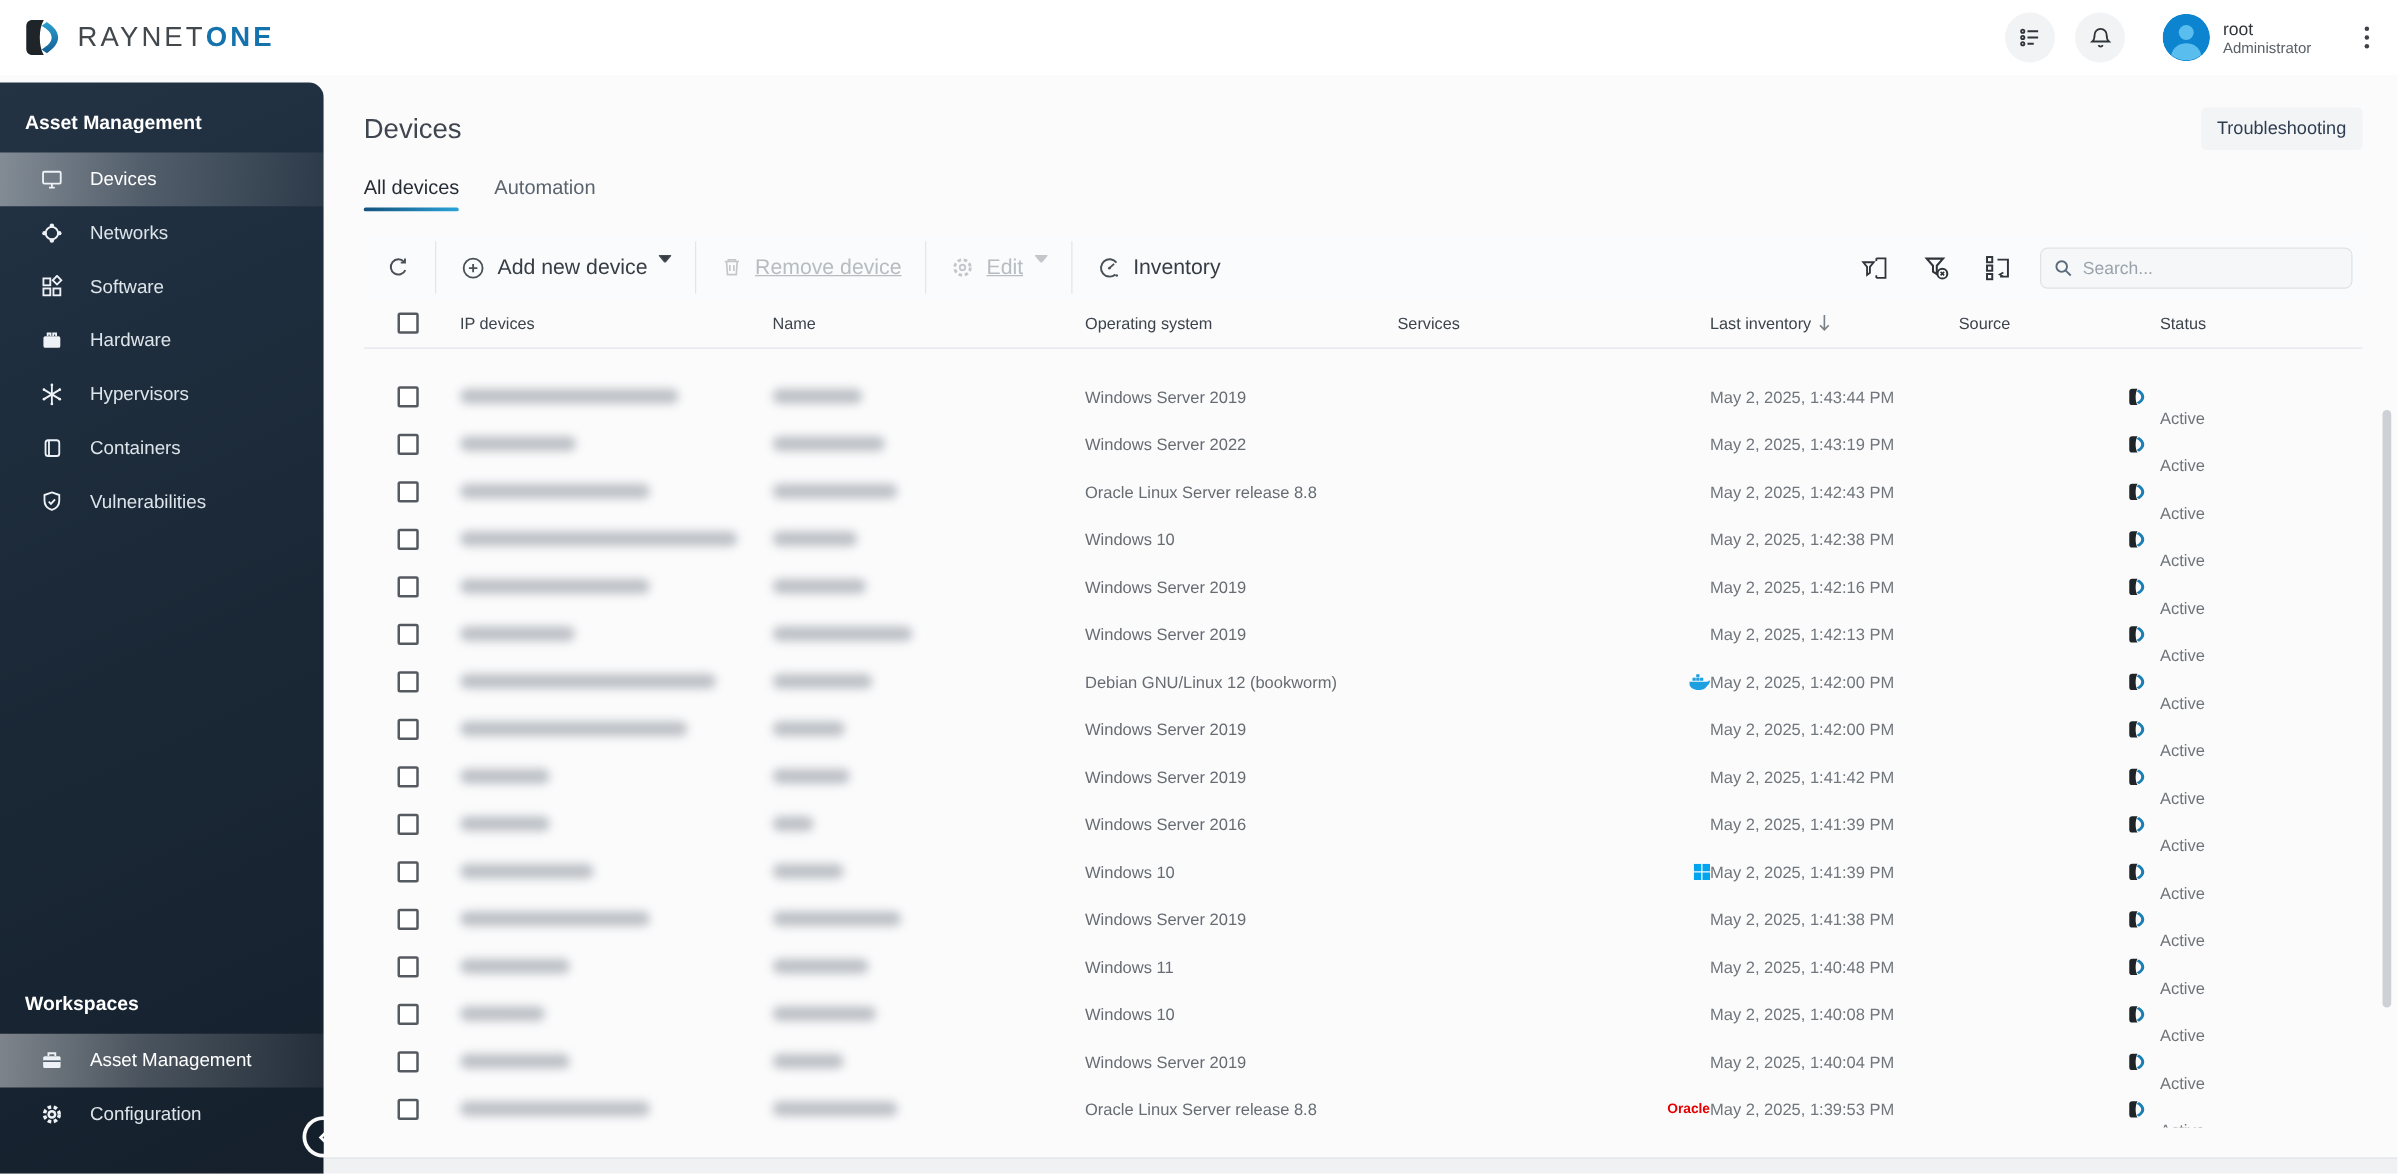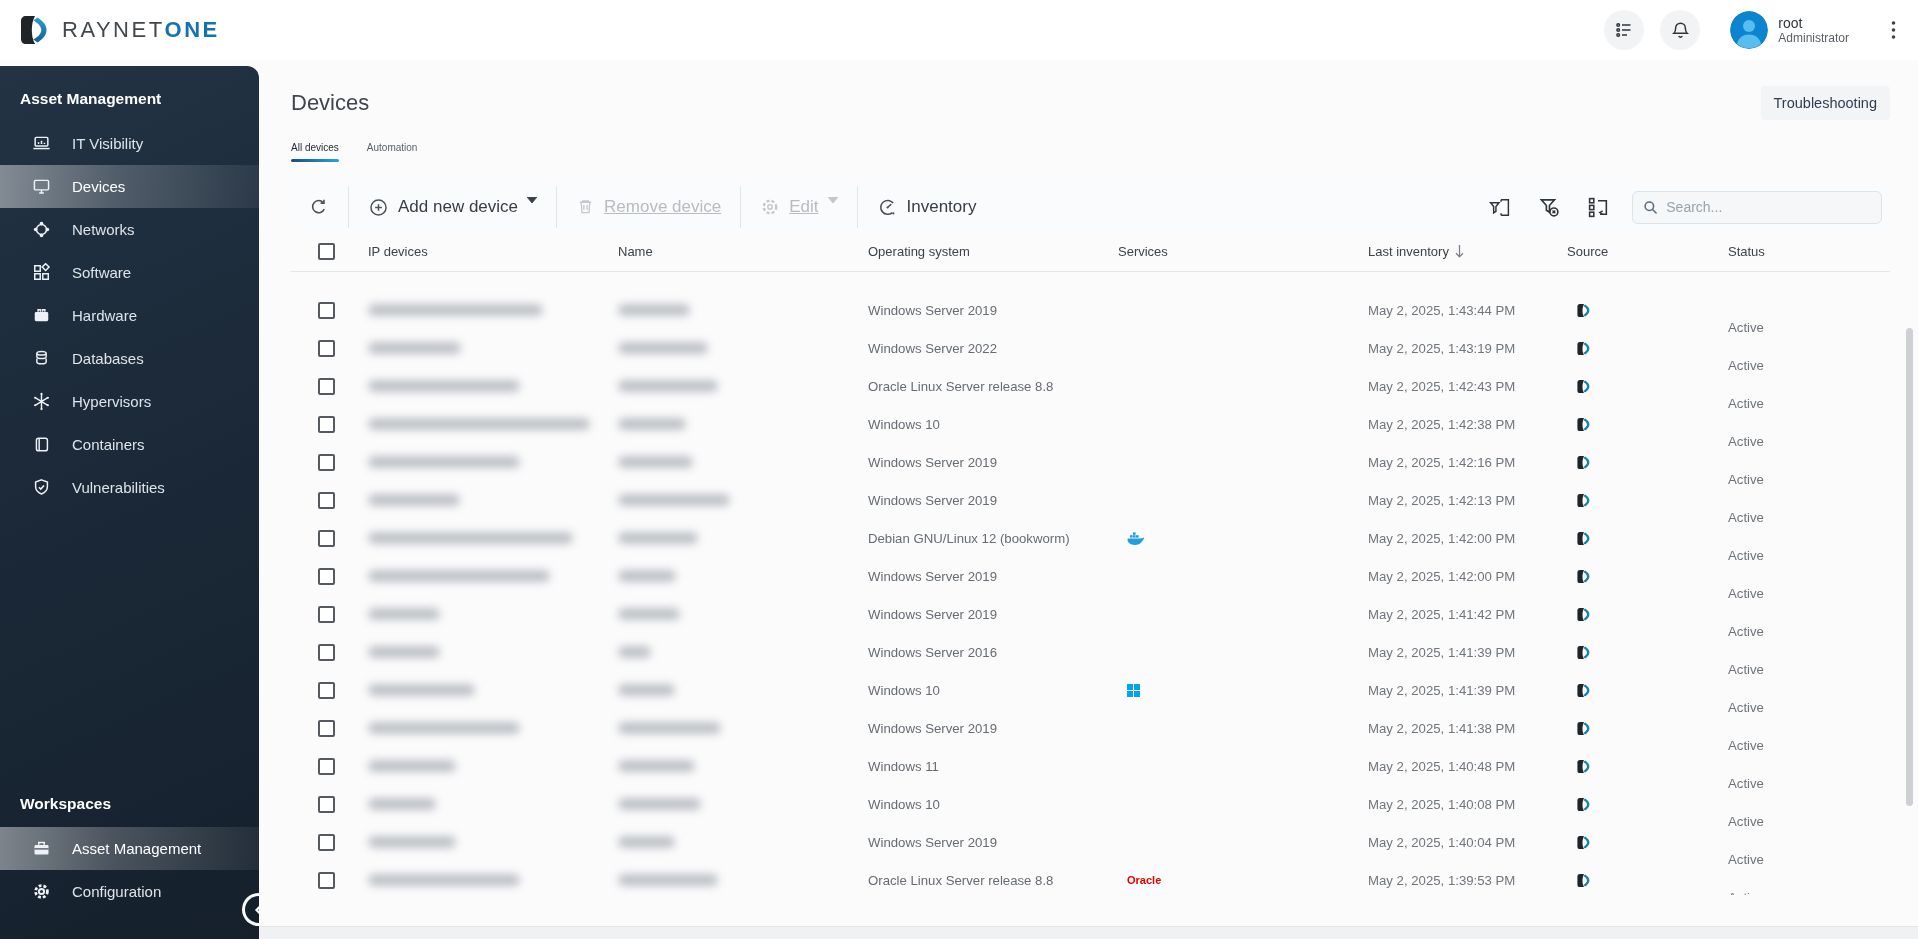--- a/index.html
+++ b/index.html
@@ -42,21 +42,21 @@
     border-radius:50%; background:#13202c; display:flex; align-items:center; justify-content:center;
     cursor:pointer; box-shadow:0 0 0 3px #fbfbfc; }
 
   
   .content { flex:1; position:relative; padding:0 28px 0 32px; background:#fbfbfc; overflow:hidden; }
   .page-head { display:flex; align-items:center; margin-top:26px; }
   .page-title { font-size:22px; color:#3f4650; font-weight:400; }
   .troubleshoot { margin-left:auto; background:#f3f4f6; border:none; border-radius:4px;
     padding:9px 13px; font-size:14.5px; color:#2e3d50; cursor:pointer; }
   .tabs { display:flex; gap:28px; margin-top:22px; }
-  .tab { font-size:10px; color:#5a646e; padding-bottom:9px; cursor:pointer; position:relative; }
+  .tab { font-size:16px; color:#5a646e; padding-bottom:9px; cursor:pointer; position:relative; }
   .tab.active { color:#262d35; }
   .tab.active::after { content:""; position:absolute; left:0; right:0; bottom:0; height:3.5px;
     border-radius:2px; background:linear-gradient(90deg,#14527c,#2aa3d8); }
 
   
   .toolbar { margin-top:20px; height:50px; background:#fafbfc; display:flex; align-items:center;
     padding:0 8px 0 17px; border-radius:3px; }
   .tbtn { display:flex; align-items:flex-start; gap:9px; background:none; border:none;
     font-size:17px; color:#373d44; cursor:pointer; font-family:inherit; }
   .tbtn.disabled { color:#b7bcc1; cursor:default;text-decoration:underline; }
@@ -77,21 +77,21 @@
   .col-label { display:flex; align-items:center; gap:6px; cursor:pointer; }
   .rows { padding-top:13px; height:623px; overflow:hidden; }
   .trow { height:38px; font-size:13.2px; color:#666c72; cursor:pointer; }
   .checkbox { width:17px; height:17px; border:2px solid #555a60; border-radius:2px;
     background:#fff; margin-left:27px; display:block; cursor:pointer; }
   .blur-bar { height:12px; border-radius:6px; background:#a9aeb4; filter:blur(4px);
     display:block; opacity:.75; }
   .c-ts { color:#70767c; }
   .svc-oracle { color:#e60000; font-weight:700; font-size:11px; }
   .status-txt { color:#6e747a; padding-left:10px;margin-top:35px; }
-  .src-ic, .svc-ic { display:flex; align-items:center; padding-left:9px; }
+  .src-ic, .svc-ic { display:flex; align-items:center; padding-left:9px;justify-content:flex-end; }
 
   .bottom-strip { position:absolute; left:0; right:0; bottom:0; height:13px;
     background:#f0f1f3; border-top:1px solid #e2e4e7; }
   .vscroll { position:absolute; right:5px; top:268px; width:7px; height:478px;
     border-radius:4px; background:#cdd1d6; }
 </style>
 </head>
 <body>
 
 <header class="topbar">
@@ -147,30 +147,20 @@
       </svg>
     </span>
   </div>
 </header>
 
 <div class="app">
 
   <aside class="sidebar">
     <div class="side-title">Asset Management</div>
     <nav id="nav1">
-        <div class="nav-item">
-          <span class="nicon">
-            <svg fill="none" stroke-width="1.4" width="19" height="19" viewBox="0 0 18 18">
-              <rect x="3" y="3.2" width="12" height="8.2" rx="1"></rect>
-              <path d="M1.3 13.8h15.4"></path>
-              <path d="M6.2 9.4V7.8M9 9.4V6.4M11.8 9.4V8.2"></path>
-            </svg>
-          </span>
-          <span>IT Visibility</span>
-        </div>
         <div class="nav-item active">
           <span class="nicon">
             <svg fill="none" stroke-width="1.4" width="19" height="19" viewBox="0 0 18 18">
               <rect x="2.3" y="3.2" width="13.4" height="9" rx="1"></rect>
               <path d="M6.8 15.2h4.4M9 12.2v3"></path>
             </svg>
           </span>
           <span>Devices</span>
         </div>
         <div class="nav-item">
@@ -197,30 +187,20 @@
           <span>Software</span>
         </div>
         <div class="nav-item">
           <span class="nicon">
             <svg fill="none" stroke-width="1.4" width="19" height="19" viewBox="0 0 18 18">
               <rect x="2.6" y="5.6" width="12.8" height="8.8" rx="1.4" fill="#eef2f6" stroke="none"></rect>
               <path d="M5.8 5.4V3.6h2.2v1.8M10 5.4V3.6h2.2v1.8" stroke="#eef2f6"></path>
             </svg>
           </span>
           <span>Hardware</span>
-        </div>
-        <div class="nav-item">
-          <span class="nicon">
-            <svg fill="none" stroke-width="1.4" width="19" height="19" viewBox="0 0 18 18">
-              <ellipse cx="9" cy="4" rx="4.4" ry="1.7"></ellipse>
-              <path d="M4.6 4v3.3c0 .9 2 1.7 4.4 1.7s4.4-.8 4.4-1.7V4"></path>
-              <path d="M4.6 9v3.3c0 .9 2 1.7 4.4 1.7s4.4-.8 4.4-1.7V9"></path>
-            </svg>
-          </span>
-          <span>Databases</span>
         </div>
         <div class="nav-item">
           <span class="nicon">
             <svg fill="none" stroke-width="1.4" width="19" height="19" viewBox="0 0 18 18" stroke-linecap="round">
               <path d="M9 1.8v14.4M3 5.4l12 7.2M3 12.6l12-7.2"></path>
               <circle cx="9" cy="1.8" r="1" fill="#eef2f6" stroke="none"></circle>
               <circle cx="9" cy="16.2" r="1" fill="#eef2f6" stroke="none"></circle>
               <circle cx="3" cy="5.4" r="1" fill="#eef2f6" stroke="none"></circle>
               <circle cx="15" cy="12.6" r="1" fill="#eef2f6" stroke="none"></circle>
               <circle cx="3" cy="12.6" r="1" fill="#eef2f6" stroke="none"></circle>

